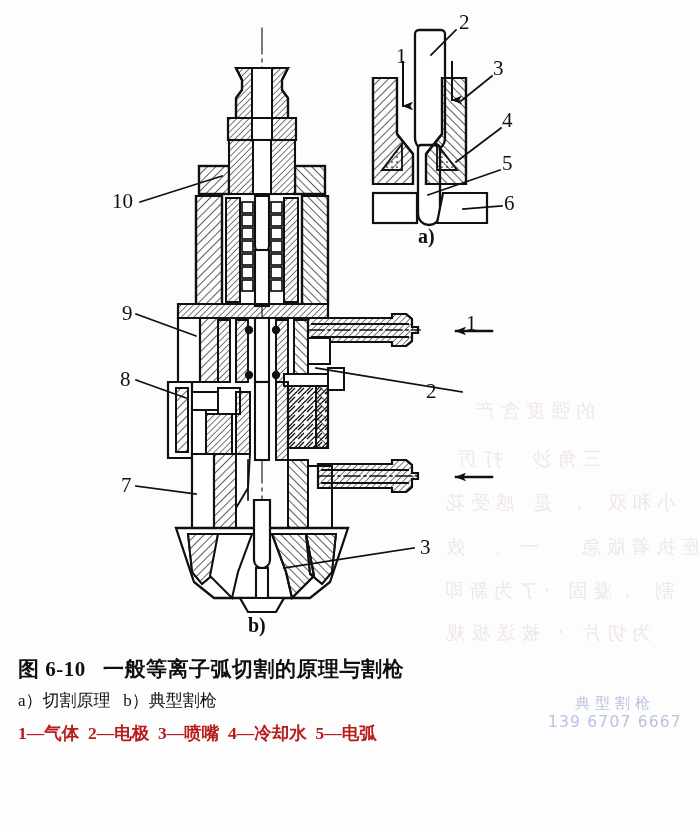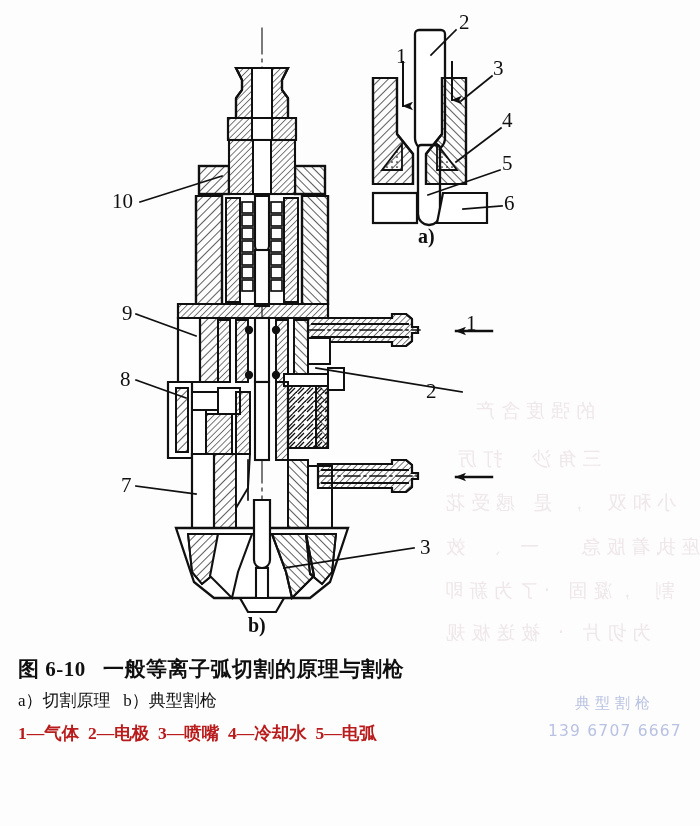--- a/index.html
+++ b/index.html
@@ -29,21 +29,21 @@
   }
   .legend-line.l2{margin-top:9px;}
 
   
   .watermark{
     position:absolute;left:548px;top:694px;
     color:#b9c2e2;text-align:center;pointer-events:none;
   }
   .wm-cn{font-size:15px;letter-spacing:5px;line-height:1.2;
          font-family:"DejaVu Sans","Liberation Sans",sans-serif;}
-  .wm-num{font-size:15.5px;letter-spacing:1.2px;margin-top:10px;
+  .wm-num{font-size:15.5px;letter-spacing:1.2px;margin-top:1px;
           font-family:"DejaVu Sans","Liberation Sans",sans-serif;}
 
   
   .ghost{
     position:absolute;color:#efe7e9;font-size:19px;
     font-family:"DejaVu Sans","Liberation Sans",sans-serif;
     transform:scaleX(-1);white-space:pre;pointer-events:none;
     letter-spacing:6px;
   }
 </style>

